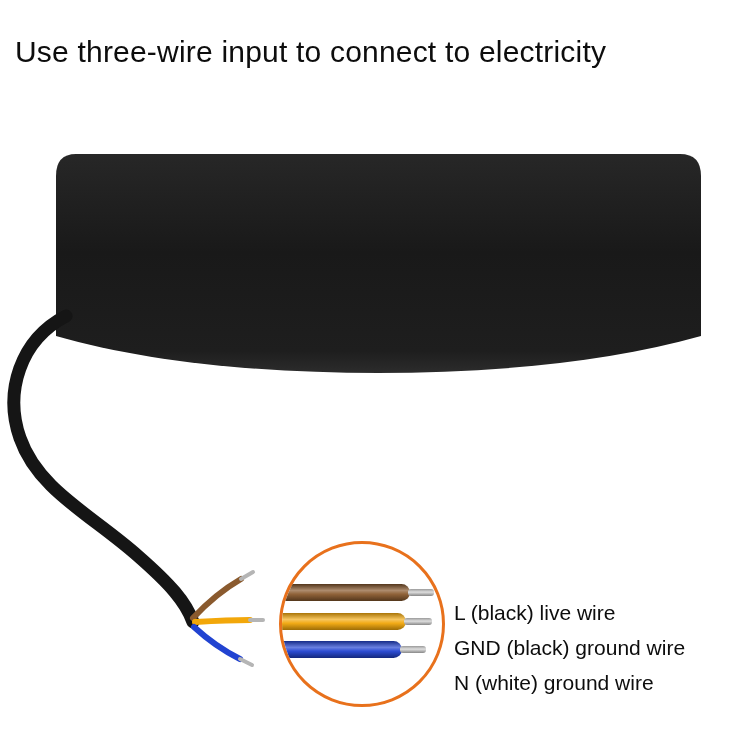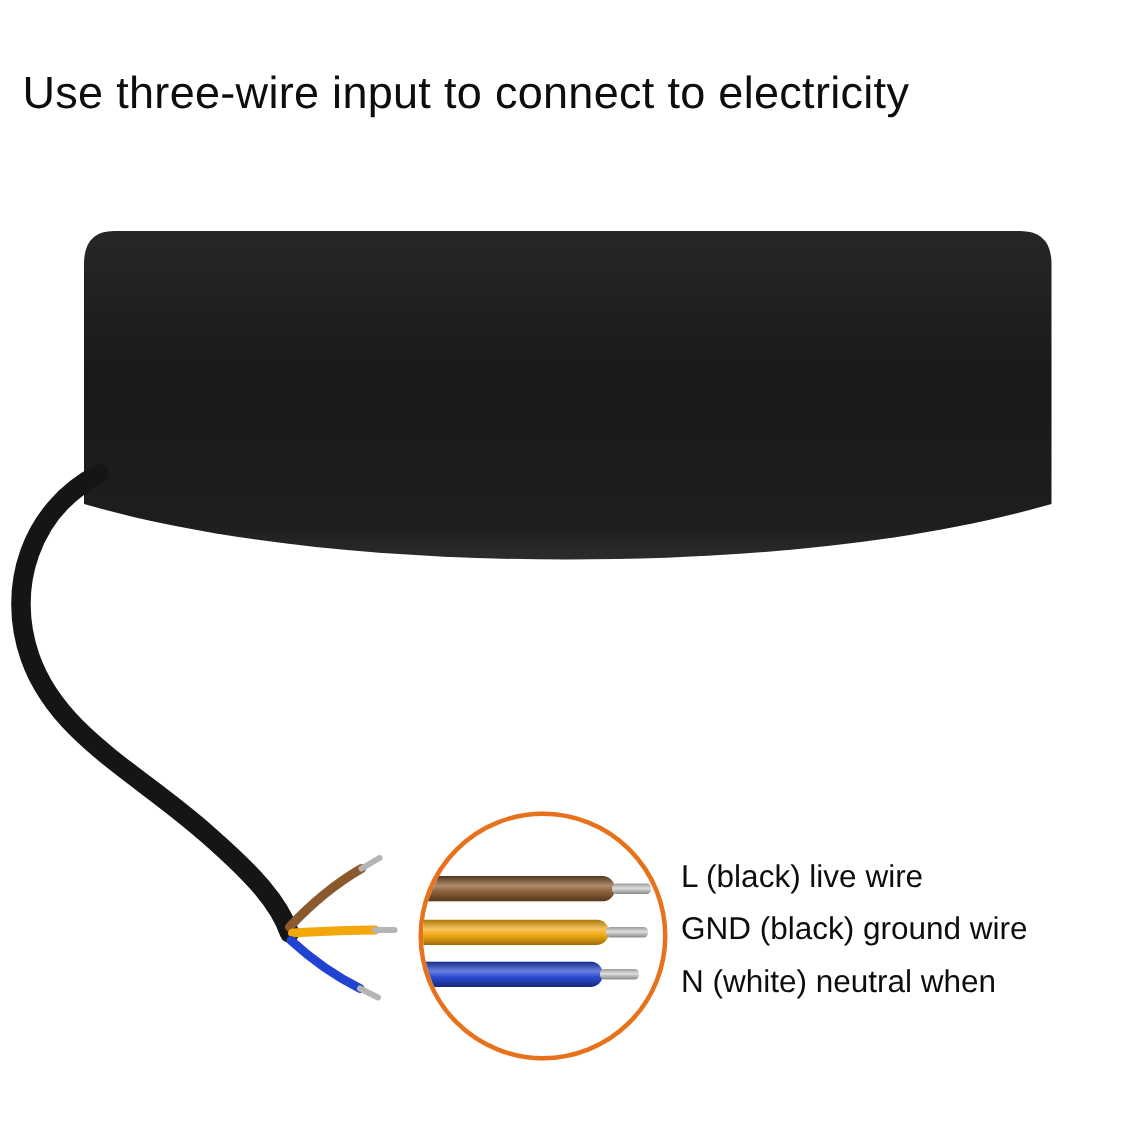--- a/index.html
+++ b/index.html
@@ -8,21 +8,21 @@
     width:750px; height:750px;
     font-family:"Liberation Sans","DejaVu Sans",sans-serif;
     overflow:hidden;
   }
   .canvas {
     position:relative; width:750px; height:750px;
     background:var(--background,#fff); overflow:hidden;
   }
 
   
-  .title-block { position:absolute; left:15px; top:35px; }
+  .title-block { position:absolute; left:15px; top:24px; }
   .title-line {
     font-size:30px; line-height:55px; color:var(--text,#0d0d0d);
     letter-spacing:0.2px; white-space:nowrap;
   }
 
   
   .art { position:absolute; inset:0; width:750px; height:750px; }
   .lamp-body   { fill:url(#lampGrad); }
   .power-cable { stroke:var(--cable,#151515); stroke-width:13; fill:none; stroke-linecap:round; }
   .mini-wire   { fill:none; stroke-width:6; stroke-linecap:round; }
@@ -62,21 +62,21 @@
   }
   .wire-tip {
     position:absolute; height:7px; border-radius:3px;
     background:linear-gradient(to bottom, #9a9a9a, #dedede 45%, #878787);
   }
   .wire-tip.live    { top:45px;  left:126px; width:26px; }
   .wire-tip.ground  { top:74px;  left:122px; width:28px; }
   .wire-tip.neutral { top:102px; left:118px; width:26px; }
 
   
-  .legend { position:absolute; left:454px; top:572px; }
+  .legend { position:absolute; left:454px; top:600px; }
   .legend-row {
     font-size:21px; line-height:25px; margin-bottom:10px;
     color:var(--text,#111); white-space:nowrap;
   }
 </style>
 </head>
 <body>
 
 <div class="canvas">
 
@@ -118,16 +118,16 @@
     <div class="wire-tip live"></div>
     <div class="wire-bar ground"></div>
     <div class="wire-tip ground"></div>
     <div class="wire-bar neutral"></div>
     <div class="wire-tip neutral"></div>
   </div>
 
   <div class="legend">
     <div class="legend-row">L (black) live wire</div>
     <div class="legend-row">GND (black) ground wire</div>
-    <div class="legend-row">N (white) neutral when</div>
+    <div class="legend-row">N (white) ground wire</div>
   </div>
 
 </div>
 
 </body></html>

